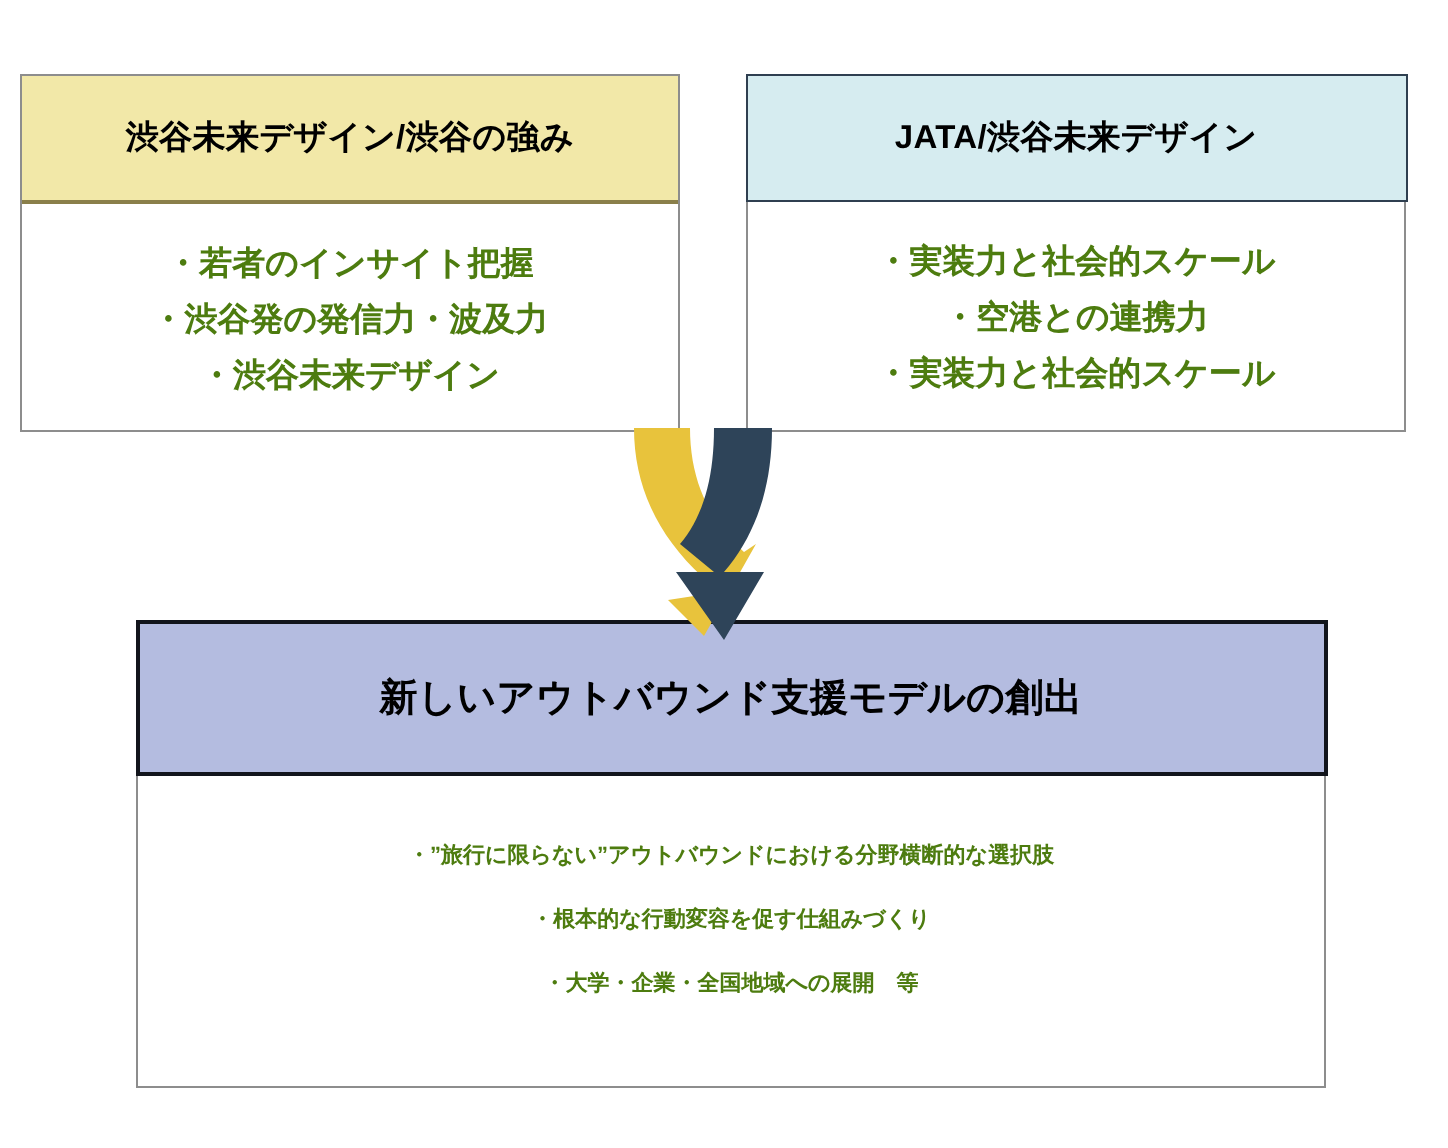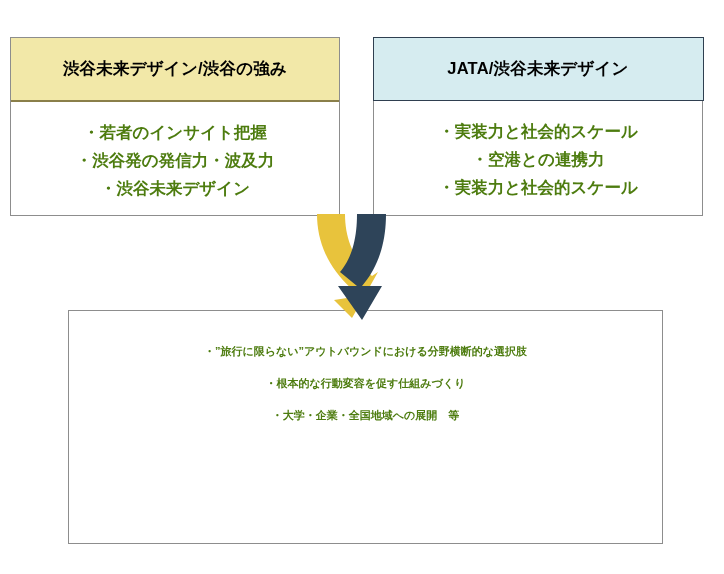--- a/index.html
+++ b/index.html
@@ -144,20 +144,21 @@
   <div class="box" id="box-jata">
     <div class="box-header">JATA/渋谷未来デザイン</div>
     <div class="box-body">
       <div class="bullet-line">・実装力と社会的スケール</div>
       <div class="bullet-line">・空港との連携力</div>
       <div class="bullet-line">・実装力と社会的スケール</div>
     </div>
   </div>
 
   <div class="box" id="box-outcome">
+    <div class="box-header">新しいアウトバウンド支援モデルの創出</div>
     <div class="box-body">
       <div class="bullet-line">・”旅行に限らない”アウトバウンドにおける分野横断的な選択肢</div>
       <div class="bullet-line">・根本的な行動変容を促す仕組みづくり</div>
       <div class="bullet-line">・大学・企業・全国地域への展開　等</div>
     </div>
   </div>
 
   <svg id="arrows" viewBox="0 0 724 574">
 
     <g>

